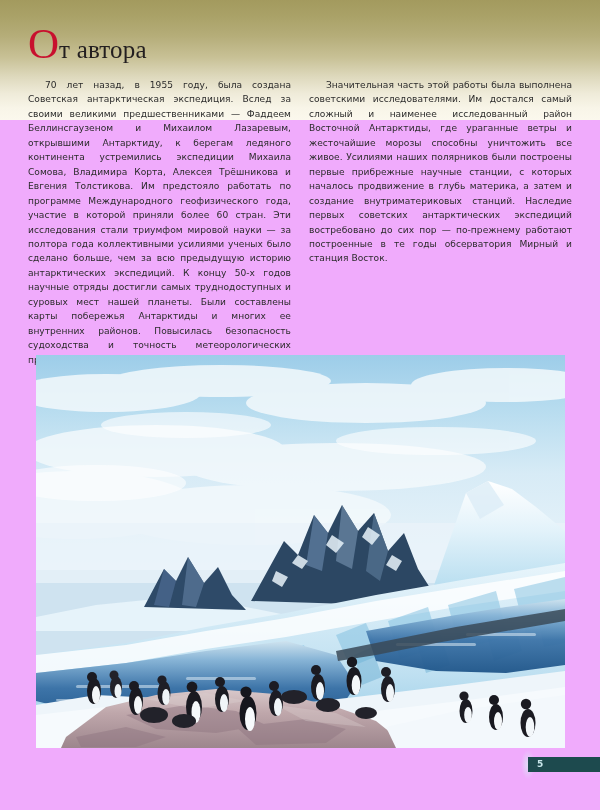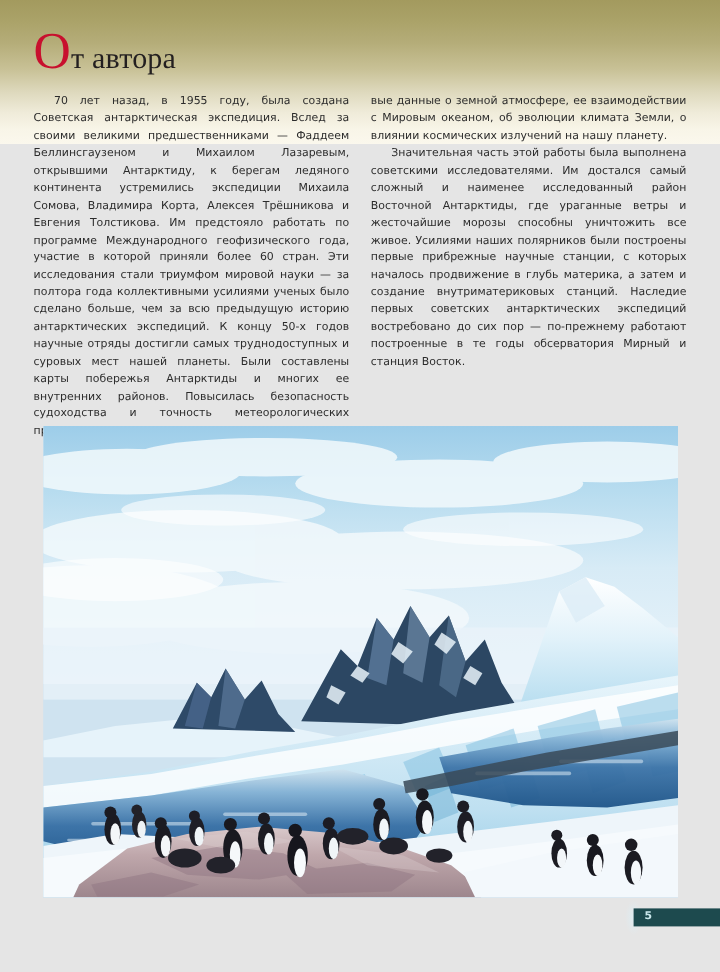--- a/index.html
+++ b/index.html
@@ -10,21 +10,21 @@
   }
   body {
     font-family: "Liberation Sans", sans-serif;
   }
 
   .page {
     position: relative;
     width: 600px;
     height: 810px;
     overflow: hidden;
-    background: #e5e5e5;
+    background: #f0abfc;
   }
 
   
   .page-topwash {
     position: absolute;
     left: 0; top: 0;
     width: 600px;
     height: 120px;
     background: linear-gradient(to bottom,
        #a39a5e 0%,
@@ -155,21 +155,20 @@
     <span class="dropcap">О</span><span class="rest">т автора</span>
   </div>
 
   <div class="columns">
 
     <div class="col">
       <p class="indent">70 лет назад, в 1955 году, была создана Советская антарктическая экспедиция. Вслед за своими великими предшественниками — Фаддеем Беллинсгаузеном и Михаилом Лазаревым, открывшими Антарктиду, к берегам ледяного континента устремились экспедиции Михаила Сомова, Владимира Корта, Алексея Трёшникова и Евгения Толстикова. Им предстояло работать по программе Международного геофизического года, участие в которой приняли более 60 стран. Эти исследования стали триумфом мировой науки — за полтора года коллективными усилиями ученых было сделано больше, чем за всю предыдущую историю антарктических экспедиций. К концу 50-х годов научные отряды достигли самых труднодоступных и суровых мест нашей планеты. Были составлены карты побережья Антарктиды и многих ее внутренних районов. Повысилась безопасность судоходства и точность метеорологических прогнозов. Появились но-</p>
     </div>
 
     <div class="col">
-      <p>вые данные о земной атмосфере, ее взаимодействии с Мировым океаном, об эволюции климата Земли, о влиянии космических излучений на нашу планету.</p>
       <p class="indent">Значительная часть этой работы была выполнена советскими исследователями. Им достался самый сложный и наименее исследованный район Восточной Антарктиды, где ураганные ветры и жесточайшие морозы способны уничтожить все живое. Усилиями наших полярников были построены первые прибрежные научные станции, с которых началось продвижение в глубь материка, а затем и создание внутриматериковых станций. Наследие первых советских антарктических экспедиций востребовано до сих пор — по-прежнему работают построенные в те годы обсерватория Мирный и станция Восток.</p>
     </div>
 
   </div>
 
   <div class="photo">
     <svg viewBox="0 0 529 393" preserveAspectRatio="none" role="img" aria-label="Antarctic landscape">
       <defs>
         <linearGradient id="skyGrad" x1="0" y1="0" x2="0" y2="1">
           <stop offset="0%" stop-color="#9dcde9"></stop>

